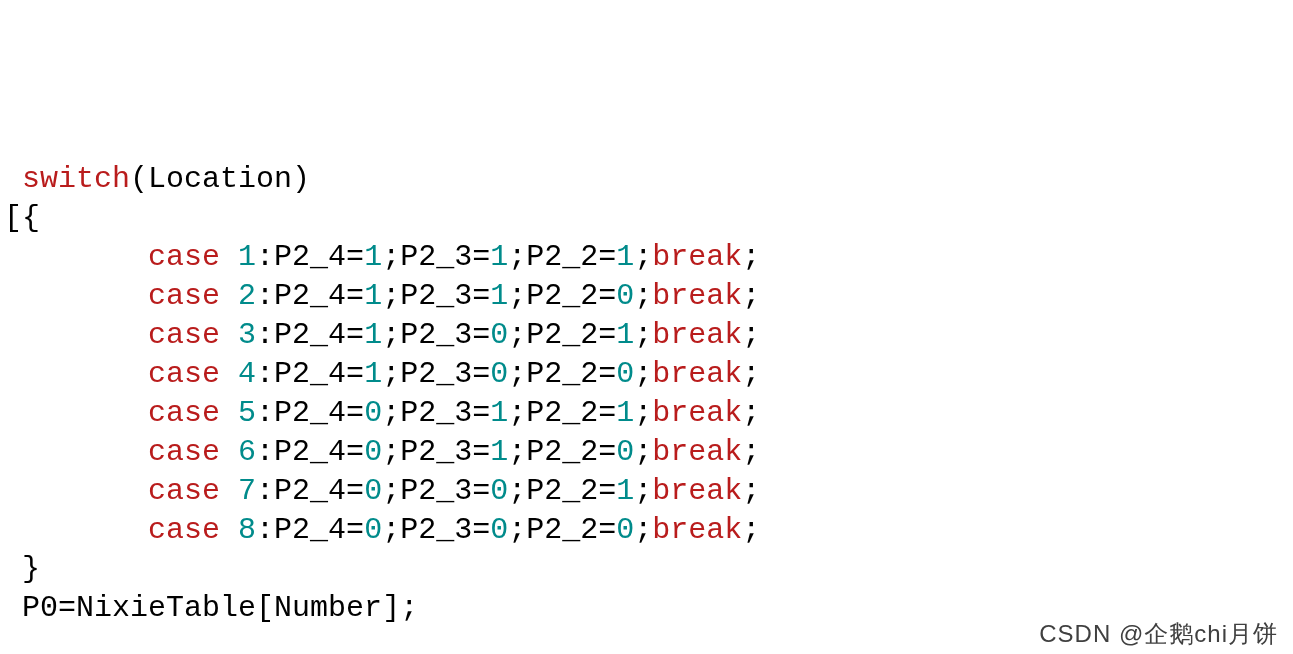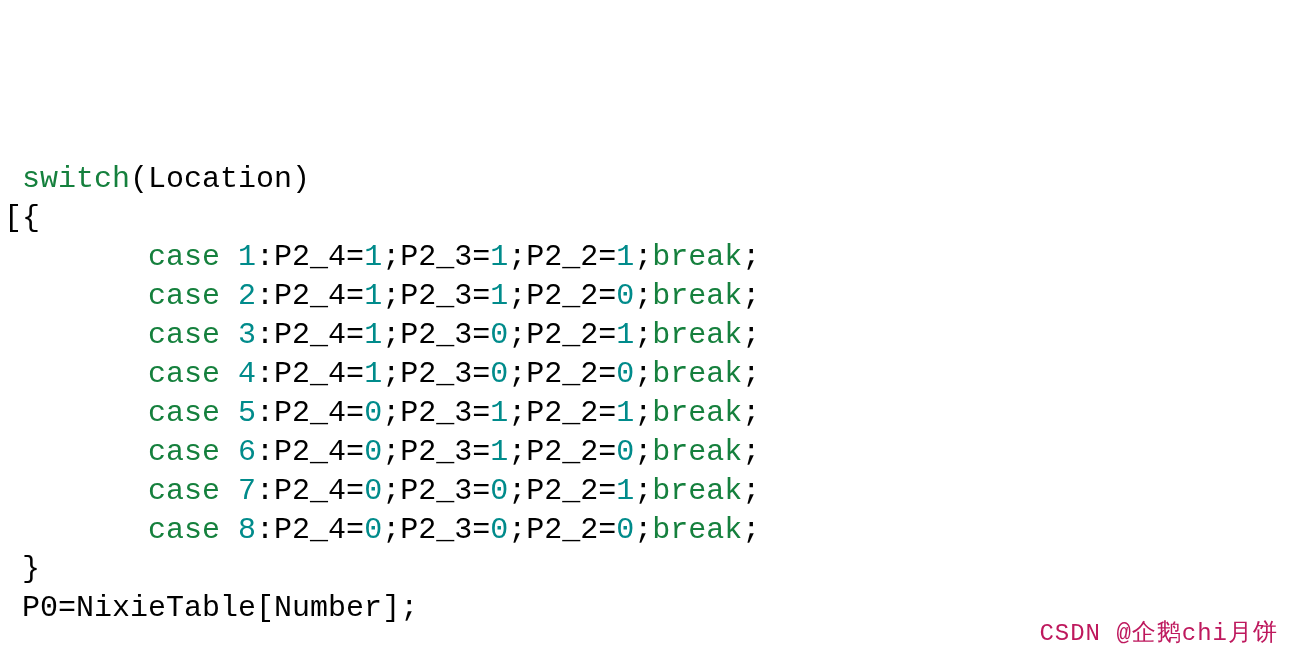--- a/index.html
+++ b/index.html
@@ -5,28 +5,28 @@
   body {
     margin: 0;
     padding: 4px;
     background: #ffffff;
     font-family: "Courier New", Courier, monospace;
     font-size: 30px;
     line-height: 1.3;
     color: #000000;
     white-space: pre;
   }
-  .kw { color: #15803d; } 
+  .kw { color: #b91c1c; } 
   .num { color: #008b8b; }
   .watermark {
     position: fixed;
     bottom: 5px;
     right: 15px;
-    color: #be185d;
-    font-family: Liberation Mono, monospace;
+    color: #404040;
+    font-family: Liberation Sans, sans-serif;
     font-size: 24px;
     letter-spacing: 1px;
     pointer-events: none;
   }
 </style>
 </head>
 <body>
 
 
 <div>

